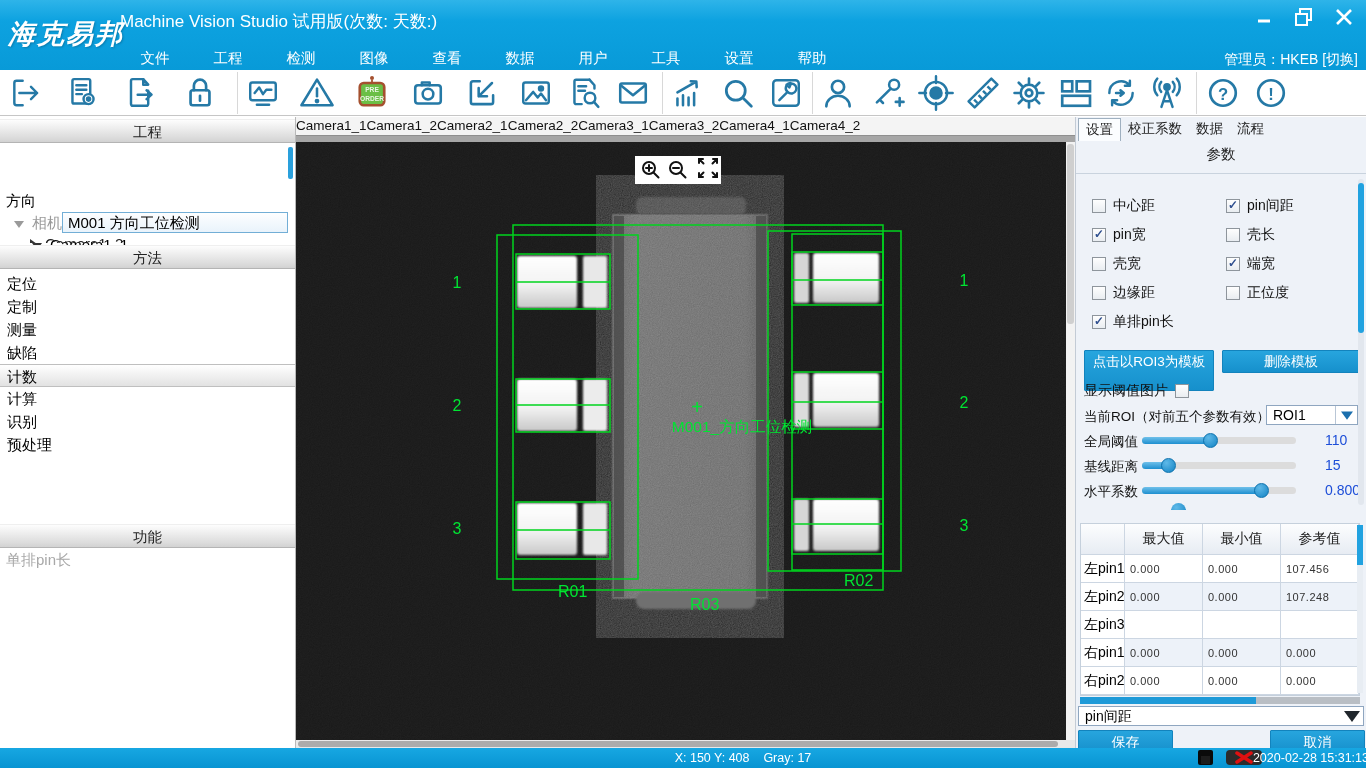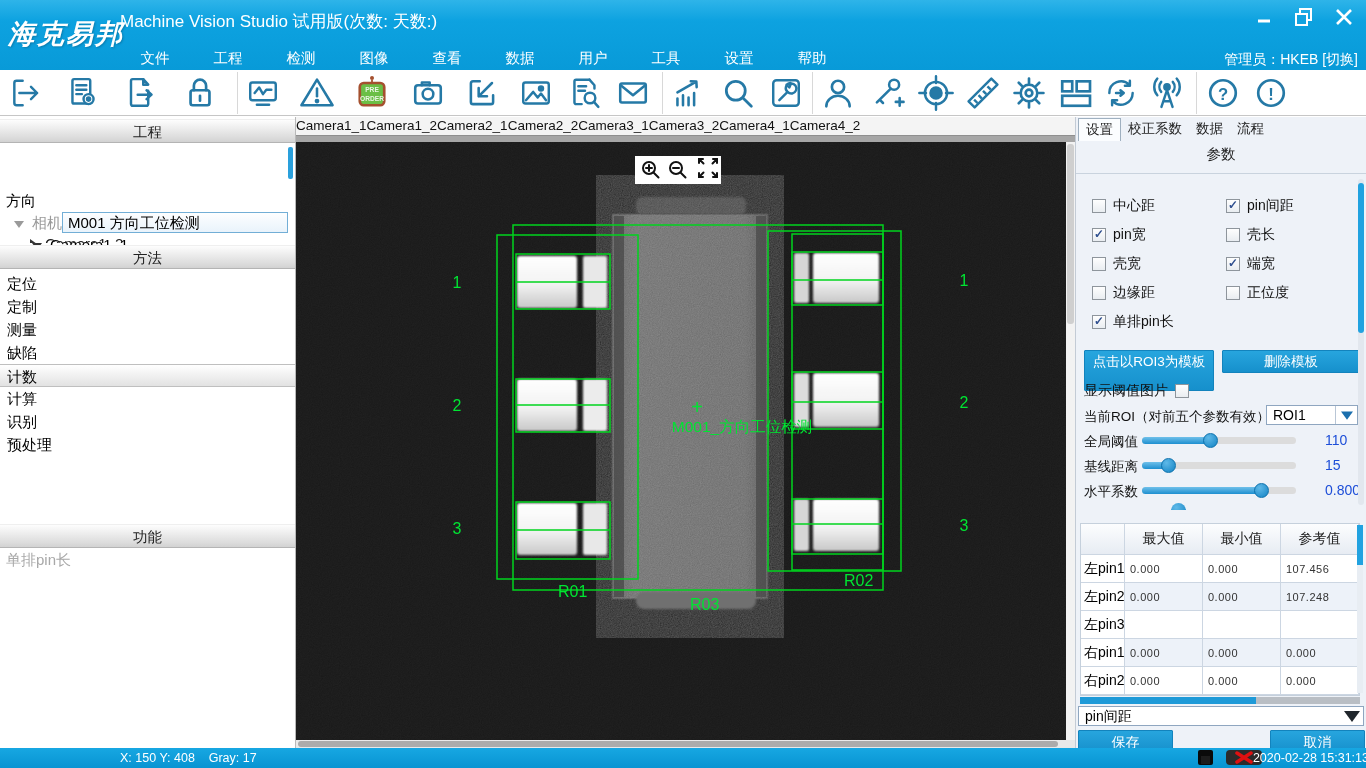--- a/index.html
+++ b/index.html
@@ -105,21 +105,21 @@
   .tcell { font-size:11px; color:#333; display:flex; align-items:center; padding-left:5px; letter-spacing:.5px; }
   .trow.alt .tcell { background:#edf2f9; }
   .tvscroll { position:absolute; right:3px; top:408px; width:6px; height:168px; background:#e8edf3; }
   .tvthumb { position:absolute; left:0; top:0; width:6px; height:40px; background:#21a2e0; }
   .thscroll { position:absolute; left:4px; top:580px; width:280px; height:7px; background:#b9bec4; }
   .ththumb { position:absolute; left:0; top:0; width:176px; height:7px; background:#1e9ad8; }
 
   
   .statusbar { position:absolute; left:0; top:748px; width:1366px; height:20px;
     background:linear-gradient(180deg,#17a7e2,#0894d2); color:#fff; }
-  .coords { position:absolute; left:0; width:100%; text-align:left; padding-left:120px; top:3px;
+  .coords { position:absolute; left:0; width:100%; text-align:center; padding-left:120px; top:3px;
     font-size:12.5px; white-space:pre; }
   .sicon { position:absolute; top:2px; }
   .timestamp { position:absolute; right:-3px; top:3px; font-size:12.5px; white-space:nowrap; }
 
   svg text { font-family:"Liberation Sans", sans-serif; }
 </style>
 </head>
 <body>
 
 <div class="app">

